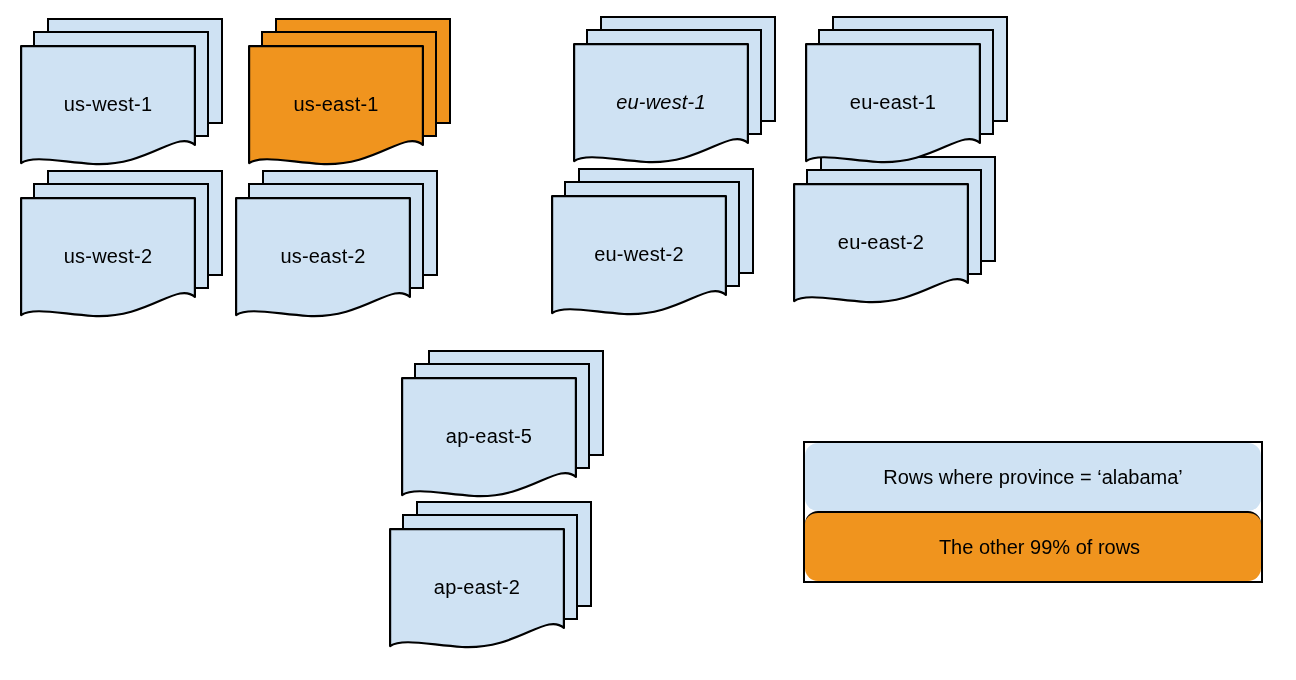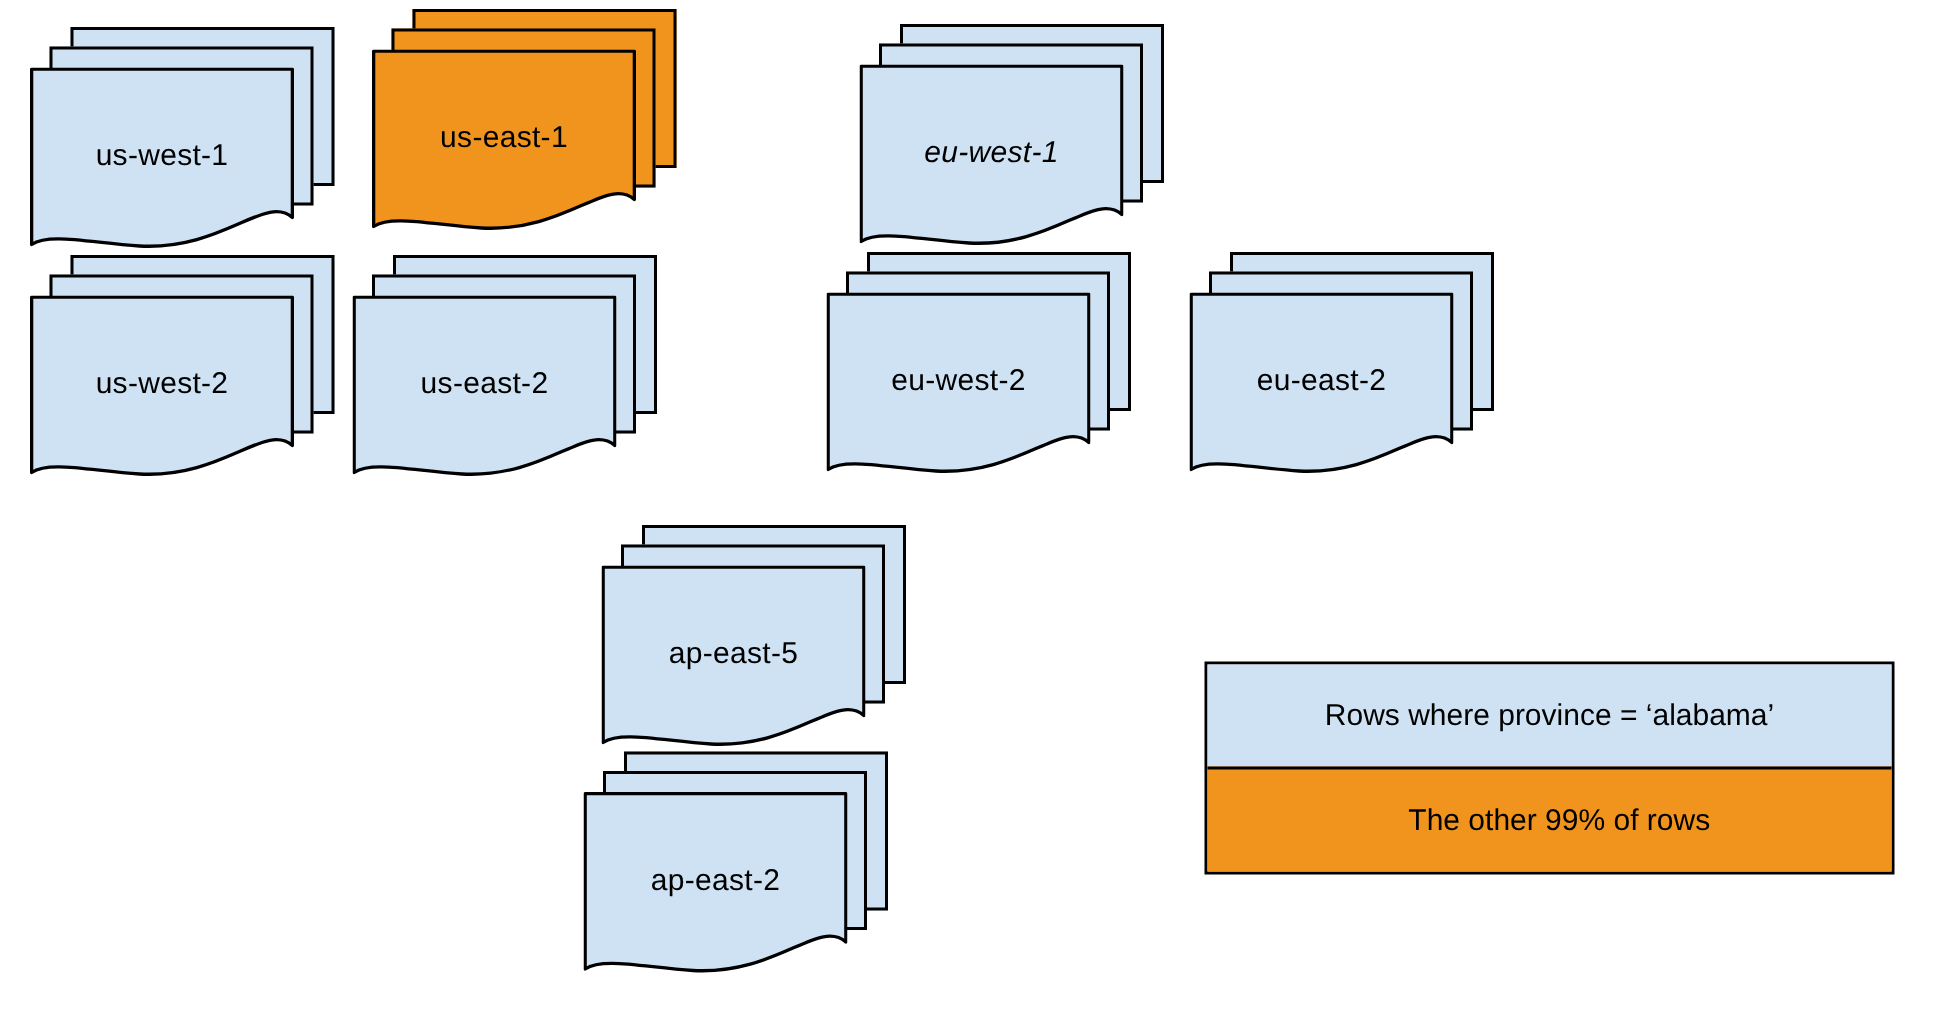--- a/index.html
+++ b/index.html
@@ -28,21 +28,21 @@
     font-size:20px;letter-spacing:0.2px;white-space:nowrap;
   }
 
   
   .legend{
     position:absolute;box-sizing:border-box;border:2px solid var(--stroke);
     display:flex;flex-direction:column;background:#fff;
   }
   .legend-row{
     flex:1;display:flex;align-items:center;justify-content:center;
-    font-size:20px;background:var(--region-fill);
+    font-size:20px;background:var(--region-fill);border-radius:13px;
   }
   .legend-row + .legend-row{border-top:2px solid var(--stroke);}
   .legend-row.highlight{background:var(--highlight-fill);padding-left:13px;}
 </style>
 </head>
 <body style="background: rgb(255, 255, 255); color: rgb(0, 0, 0);">
 
 <div class="diagram">
   <div class="legend" id="legend" style="left: 803px; top: 441px; width: 460px; height: 142px; z-index: 999;">
       <div class="legend-row">
@@ -53,35 +53,43 @@
   </div>
     </div>
 <div class="stack" style="left: 20px; top: 18px; z-index: 662;">
     <div class="sheet back2"></div>
     <div class="sheet back1"></div>
     <svg class="front" viewBox="0 0 176 124" xmlns="http://www.w3.org/2000/svg" aria-hidden="true">
       <path d="M1.1,1.1 L174.9,1.1 L174.9,100 C157,84 129,122 73,119 C41,117 13,110 1.1,118 Z"></path>
     </svg>
     <div class="region-label">us-west-1</div>
   </div>
-    <div class="stack highlight" style="left: 248px; top: 6px; z-index: 662;">
+    <div class="stack highlight" style="left: 248px; top: 18px; z-index: 662;">
     <div class="sheet back2"></div>
     <div class="sheet back1"></div>
     <svg class="front" viewBox="0 0 176 124" xmlns="http://www.w3.org/2000/svg" aria-hidden="true">
       <path d="M1.1,1.1 L174.9,1.1 L174.9,100 C157,84 129,122 73,119 C41,117 13,110 1.1,118 Z"></path>
     </svg>
     <div class="region-label">us-east-1</div>
   </div>
     <div class="stack" style="left: 573px; top: 16px; z-index: 664; font-style: italic;">
     <div class="sheet back2"></div>
     <div class="sheet back1"></div>
     <svg class="front" viewBox="0 0 176 124" xmlns="http://www.w3.org/2000/svg" aria-hidden="true">
       <path d="M1.1,1.1 L174.9,1.1 L174.9,100 C157,84 129,122 73,119 C41,117 13,110 1.1,118 Z"></path>
     </svg>
     <div class="region-label">eu-west-1</div>
+  </div>
+    <div class="stack" style="left: 805px; top: 16px; z-index: 664;">
+    <div class="sheet back2"></div>
+    <div class="sheet back1"></div>
+    <svg class="front" viewBox="0 0 176 124" xmlns="http://www.w3.org/2000/svg" aria-hidden="true">
+      <path d="M1.1,1.1 L174.9,1.1 L174.9,100 C157,84 129,122 73,119 C41,117 13,110 1.1,118 Z"></path>
+    </svg>
+    <div class="region-label">eu-east-1</div>
   </div>
     <div class="stack" style="left: 20px; top: 170px; z-index: 510; padding-left: 29px;">
     <div class="sheet back2"></div>
     <div class="sheet back1"></div>
     <svg class="front" viewBox="0 0 176 124" xmlns="http://www.w3.org/2000/svg" aria-hidden="true">
       <path d="M1.1,1.1 L174.9,1.1 L174.9,100 C157,84 129,122 73,119 C41,117 13,110 1.1,118 Z"></path>
     </svg>
     <div class="region-label">us-west-2</div>
   </div>
     <div class="stack" style="left: 235px; top: 170px; z-index: 510;">
@@ -93,21 +101,21 @@
     <div class="region-label">us-east-2</div>
   </div>
     <div class="stack" style="left: 551px; top: 168px; z-index: 512;">
     <div class="sheet back2"></div>
     <div class="sheet back1"></div>
     <svg class="front" viewBox="0 0 176 124" xmlns="http://www.w3.org/2000/svg" aria-hidden="true">
       <path d="M1.1,1.1 L174.9,1.1 L174.9,100 C157,84 129,122 73,119 C41,117 13,110 1.1,118 Z"></path>
     </svg>
     <div class="region-label">eu-west-2</div>
   </div>
-    <div class="stack" style="left: 793px; top: 168px; z-index: 512; padding-left: 26px;">
+    <div class="stack" style="left: 793px; top: 156px; z-index: 512; padding-left: 26px;">
     <div class="sheet back2"></div>
     <div class="sheet back1"></div>
     <svg class="front" viewBox="0 0 176 124" xmlns="http://www.w3.org/2000/svg" aria-hidden="true">
       <path d="M1.1,1.1 L174.9,1.1 L174.9,100 C157,84 129,122 73,119 C41,117 13,110 1.1,118 Z"></path>
     </svg>
     <div class="region-label">eu-east-2</div>
   </div>
     <div class="stack" style="left: 401px; top: 350px; z-index: 330;">
     <div class="sheet back2"></div>
     <div class="sheet back1"></div>

